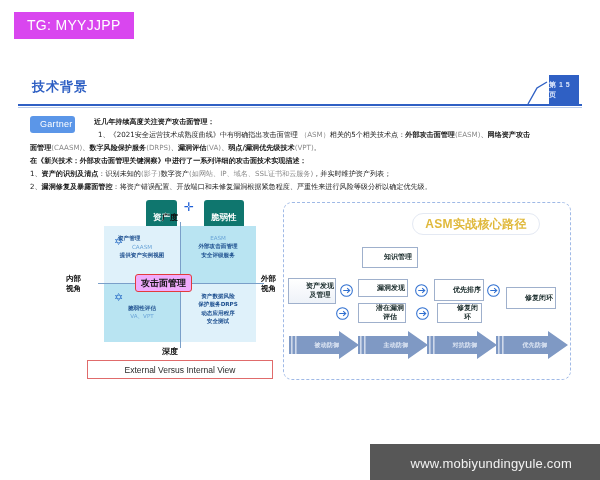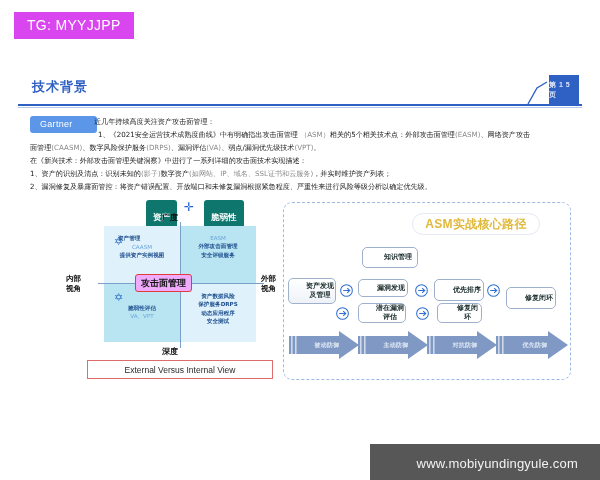--- a/index.html
+++ b/index.html
@@ -48,31 +48,31 @@
   }
   .badge-tail {
     position: absolute; right: 33px; top: 8px;
     width: 22px; height: 25px;
   }
 
   
   .gartner-pill {
     position: absolute; left: 12px; top: 44px;
     background: #5b96e8; color: #ffffff;
-    font-size: 9px; padding: 3px 24px 4px 10px;
+    font-size: 9px; padding: 3px 2px 4px 10px;
     border-radius: 3px; letter-spacing: .3px;
   }
 
   .tline {
     position: absolute; left: 12px; width: 548px;
     font-size: 7.1px; line-height: 12.6px; color: #1a1a1a;
     font-family: "DejaVu Sans", "Liberation Sans", sans-serif;
     white-space: nowrap;
   }
-  .tline b { font-weight: normal; text-align: center; }
+  .tline b { font-weight: bold; text-align: center; }
   .tline .grey { color: #8a8a8a; font-weight: normal; }
 
   
   .quad-wrap { position: absolute; left: 40px; top: 128px; width: 220px; height: 180px; }
 
   .tag-asset, .tag-vuln {
     position: absolute; top: 0px;
     background: #0f766e; color: #ffffff; font-weight: bold;
     font-size: 8.5px; padding: 12px 7px; border-radius: 3px;
     white-space: nowrap;
@@ -154,21 +154,21 @@
   .asm-title {
     position: absolute; left: 128px; top: 10px;
     width: 128px; height: 22px; border: 1px solid #e4e9f3;
     border-radius: 11px; background: #fff;
     display: flex; align-items: center; justify-content: center;
     font-size: 12px; font-weight: bold; color: #e0b93c;
     letter-spacing: .3px;
   }
   .fbox {
     position: absolute;
-    border: 1px solid #9fb0cc; border-radius: 5px; background: #fff;
+    border: 1px solid #9fb0cc; border-radius: 0; background: #fff;
     display: flex; align-items: center; justify-content: center;
     text-align: center;
     font-size: 7px; font-weight: bold; color: #233;
     line-height: 9px;
     font-family: Liberation Serif, serif;
     padding-left: 16px;
   }
   .fbox.grad {
     background: linear-gradient(180deg,#ffffff 0%,#eef2f8 100%);
   }
@@ -183,21 +183,21 @@
     letter-spacing: .3px; padding-left: 6px;
     font-family: "DejaVu Sans", "Liberation Sans", sans-serif;
   }
 
   
   .watermark-bar {
     position: absolute; left: 0; bottom: 0; width: 600px; height: 36px;
     background: #575757;
   }
   .watermark-txt {
-    position: absolute; right: 22px; bottom: 9px;
+    position: absolute; right: 28px; bottom: 9px;
     color: #f2f2f2; font-size: 13px; letter-spacing: .2px; margin-left: 32px;
   }
   .wm-left-pad {
     position: absolute; left: 0; bottom: 0; width: 370px; height: 36px;
     background: #ffffff;
   }
 </style>
 </head>
 <body>
 

